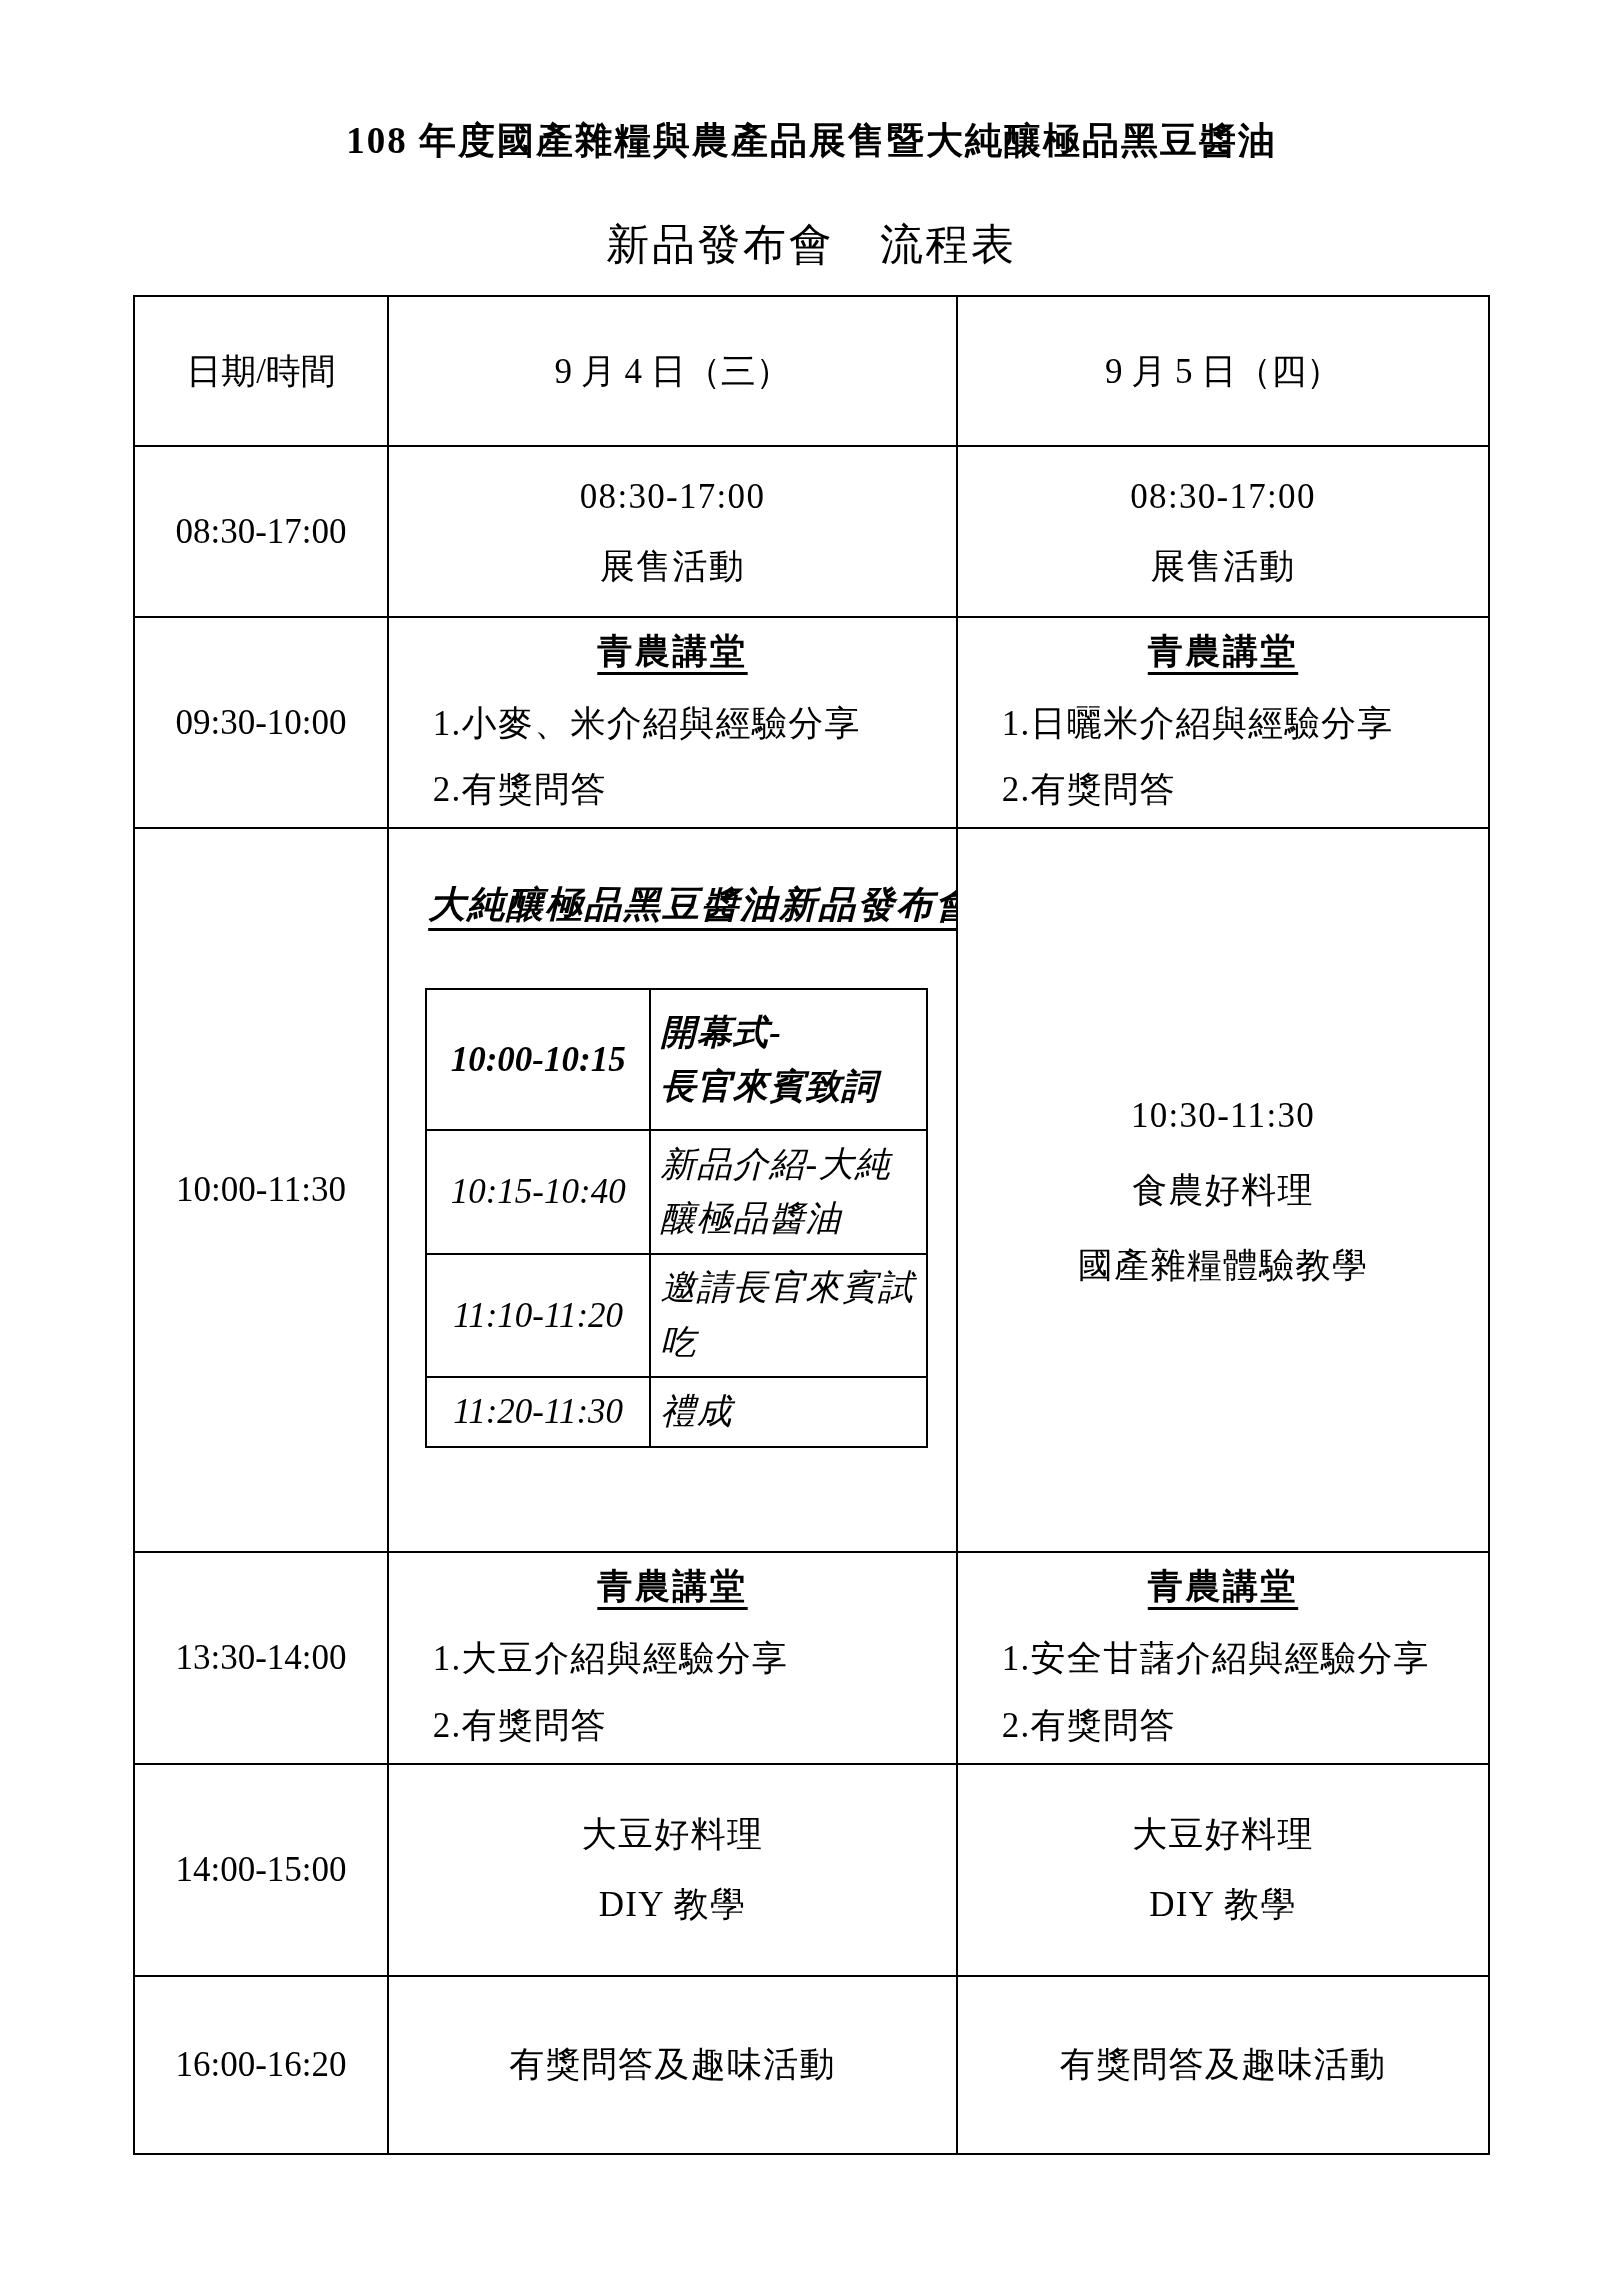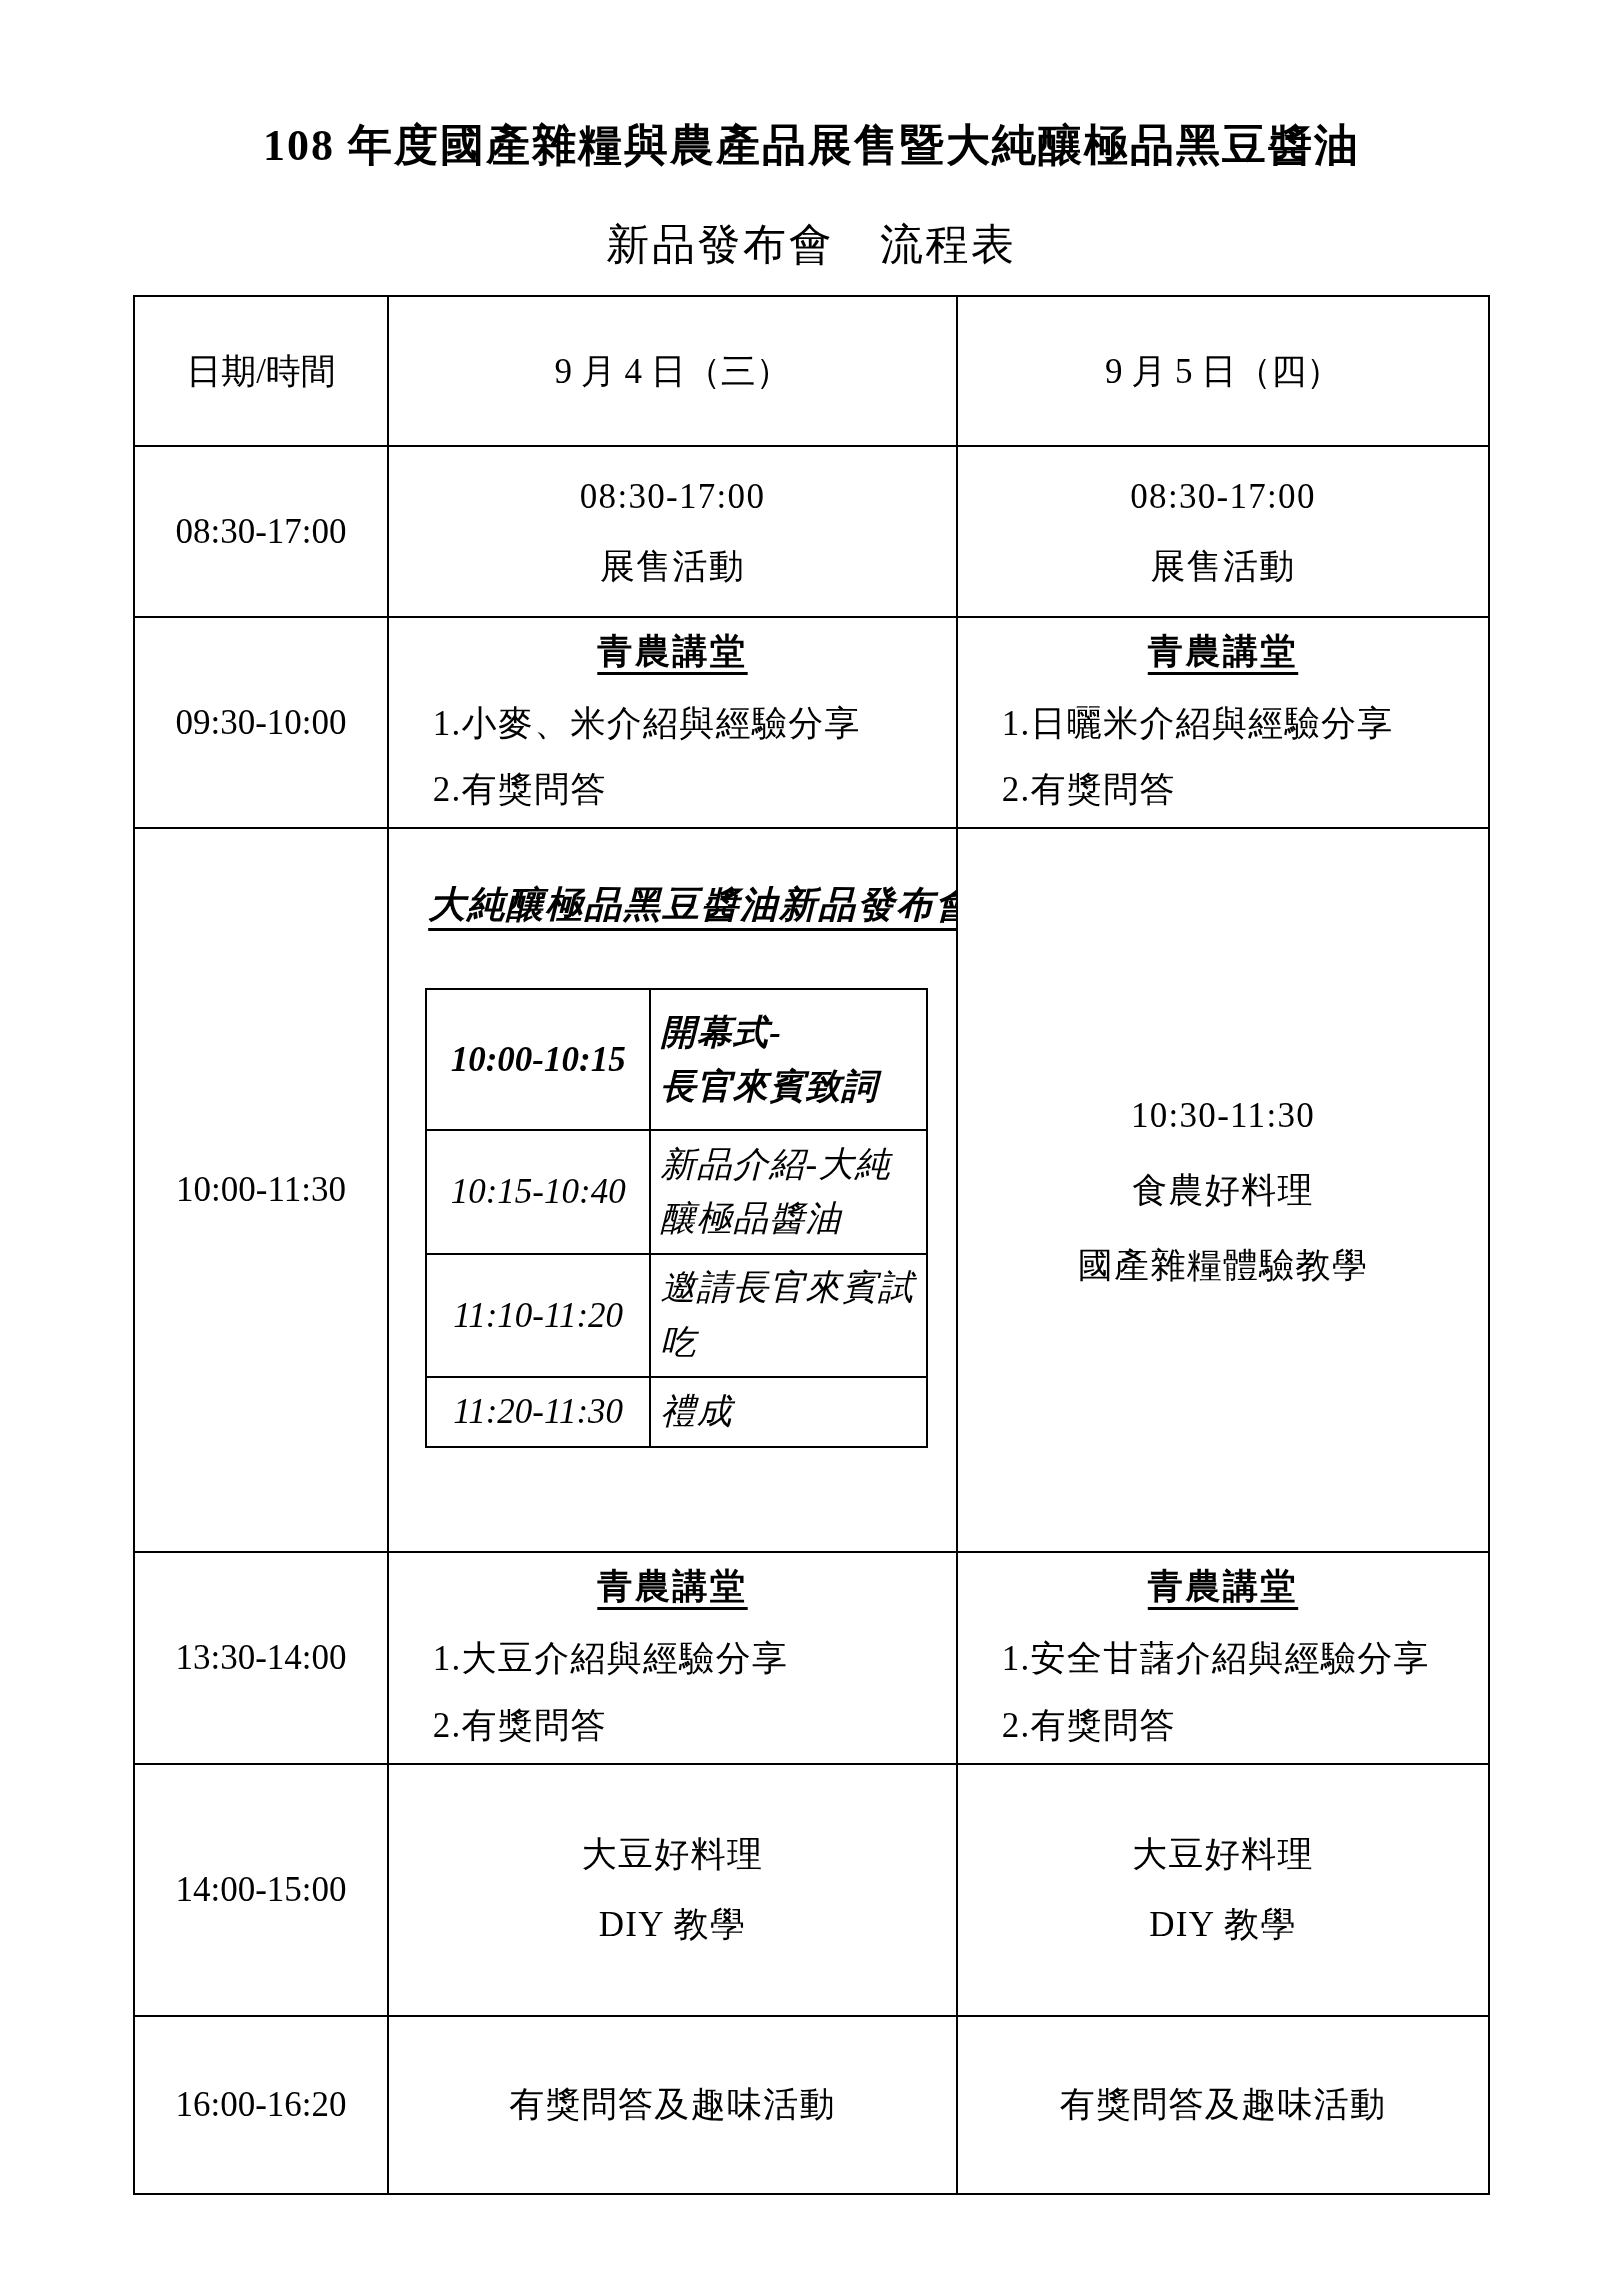--- a/index.html
+++ b/index.html
@@ -4,21 +4,21 @@
 <style>
   html,body { margin:0; padding:0; }
   body {
     width:1623px; height:2295px;
     background:#ffffff; color:#000;
     font-family:"Liberation Serif","DejaVu Serif",serif;
     position:relative;
   }
   .title {
     position:absolute; top:116px; left:0; width:100%;
-    text-align:center; font-size:44px; font-weight:bold;
+    text-align:center; font-size:37px; font-weight:bold;
     letter-spacing:2px; white-space:nowrap;
   }
   .subtitle {
     position:absolute; top:216px; left:0; width:100%;
     text-align:center; font-size:43px; font-weight:normal;
     letter-spacing:2.6px;
   }
   table.sched {
     position:absolute; left:133px; top:295px;
     width:1355px; table-layout:fixed;
@@ -151,21 +151,21 @@
         <div class="lec-item">1.大豆介紹與經驗分享</div>
         <div class="lec-item">2.有獎問答</div>
       </td>
       <td class="lec">
         <span class="lec-heading">青農講堂</span>
         <div class="lec-item">1.安全甘藷介紹與經驗分享</div>
         <div class="lec-item">2.有獎問答</div>
       </td>
     </tr>
 
-    <tr style="height:252px">
+    <tr style="height:212px">
       <td class="time-cell">14:00-15:00</td>
       <td class="multi">大豆好料理
 DIY 教學</td>
       <td class="multi">大豆好料理
 DIY 教學</td>
     </tr>
 
     <tr style="height:178px">
       <td class="time-cell">16:00-16:20</td>
       <td class="multi">有獎問答及趣味活動</td>

